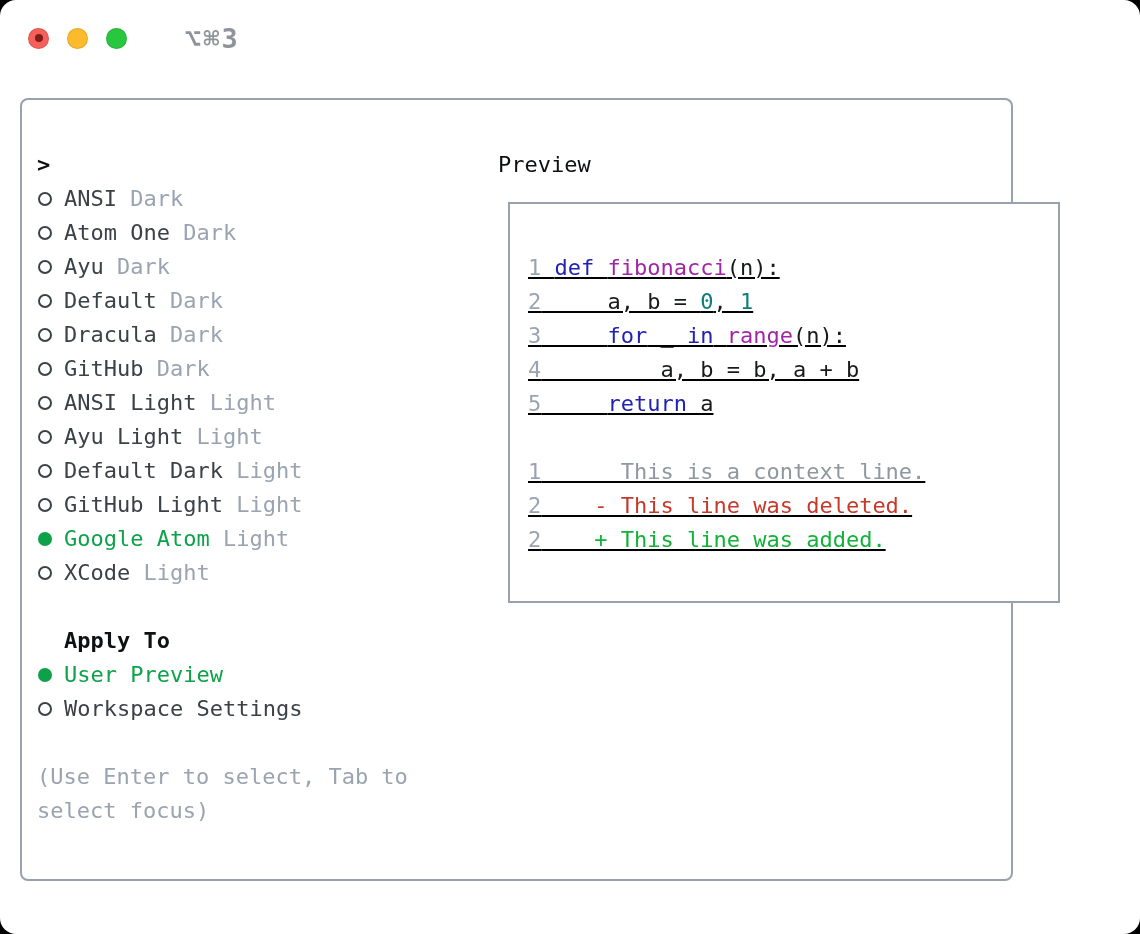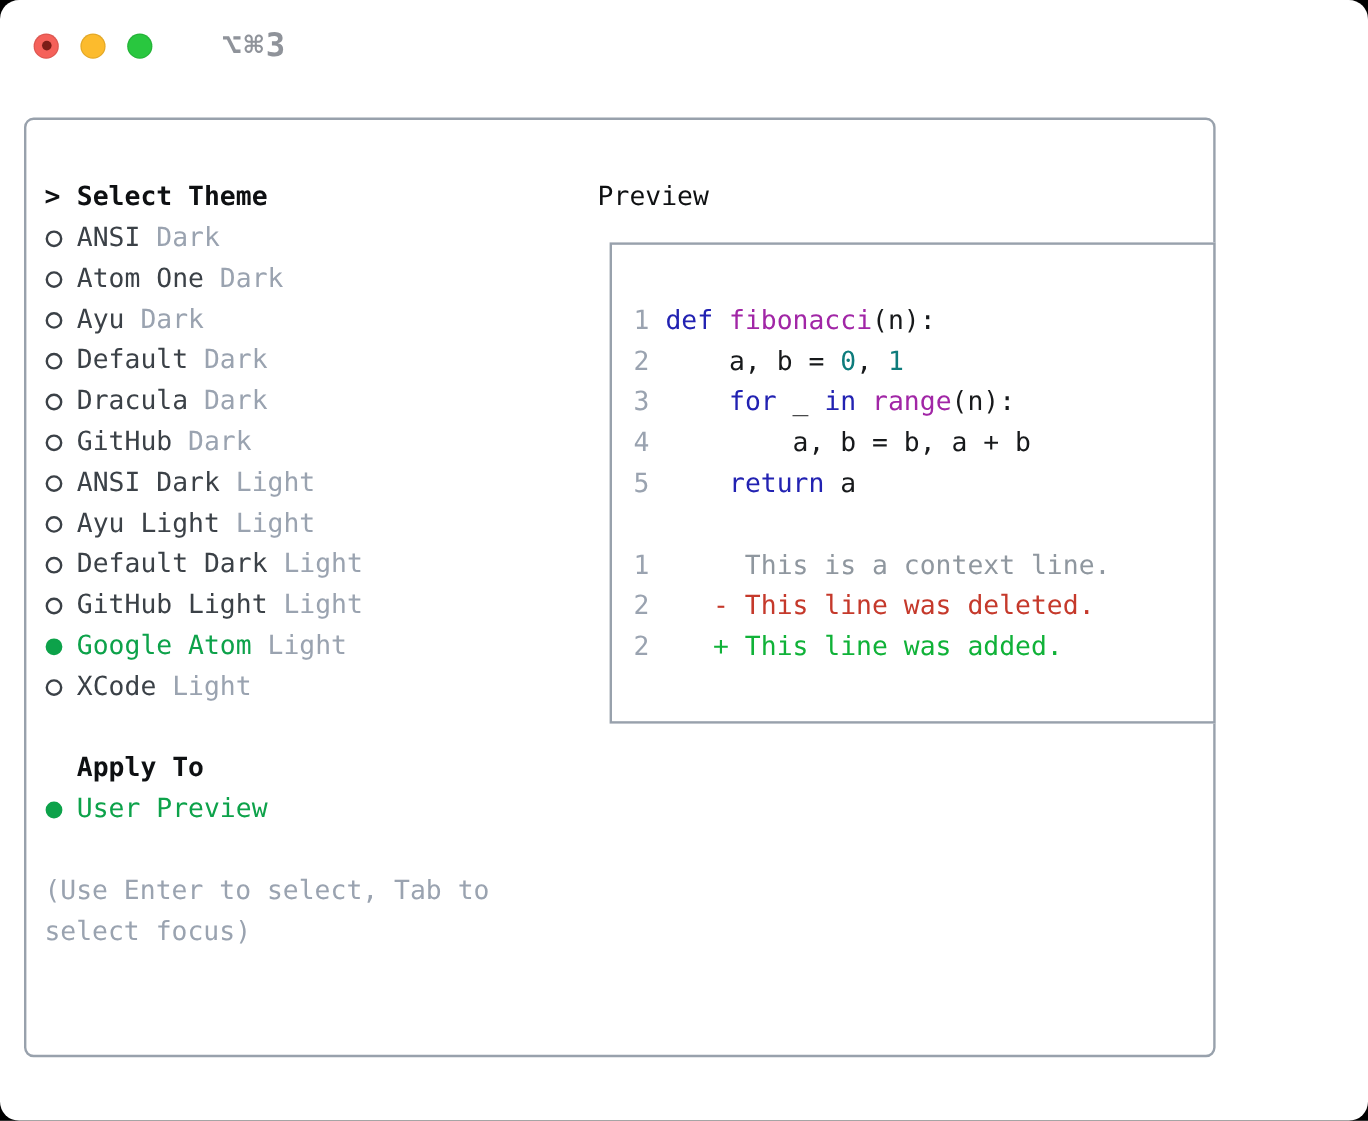--- a/index.html
+++ b/index.html
@@ -37,22 +37,22 @@
   .circle{width:10px;height:10px;border-radius:50%;border:2px solid var(--text-dark);
       box-sizing:content-box;margin-left:1px;}
   .circle.filled{background:var(--accent-green);border-color:var(--accent-green);}
   .tname{color:var(--text-dark);}
   .tname.selected{color:var(--accent-green);}
   .tvariant{color:var(--text-muted);}
   .help{margin-top:34px;color:var(--text-muted);width:452px;white-space:normal;}
   
   .preview-title{position:absolute;left:476px;top:48px;height:34px;line-height:34px;
       font-size:22px;font-weight:normal;color:var(--heading);}
-  .preview-box{position:absolute;left:486px;top:102px;width:505px;height:401px;
-      border:2px solid var(--border);background:#fff;box-sizing:border-box;}
+  .preview-box{position:absolute;left:486px;top:102px;width:552px;height:401px;
+      border:2px solid var(--border);background:#fff;box-sizing:border-box;text-decoration:underline;}
   pre.code{margin:0;padding:47px 0 0 18px;font-family:inherit;font-size:22px;line-height:34px;}
   .code-line{height:34px;white-space:pre;}
   .tok-num{color:var(--line-number);}
   .tok-kw{color:var(--code-keyword);}
   .tok-fn{color:var(--code-function);}
   .tok-lit{color:var(--code-literal);}
   .tok-pln{color:var(--code-plain);}
   .tok-ctx{color:var(--diff-context);}
   .tok-del{color:var(--diff-deleted);}
   .tok-add{color:var(--diff-added);text-align:center;}
@@ -68,46 +68,47 @@
     </span>
     <span class="tl yellow"></span>
     <span class="tl green"></span>
     <span class="wtitle">⌥⌘3</span>
   </div>
 
   <div class="panel">
 
     <div class="left">
       <div class="row">
-        <span class="marker prompt">&gt;</span><span class="hdr">Select Theme</span>
+        <span class="marker prompt">&gt;</span>
       </div>
 
       <div id="theme-list">
           <div class="row"><span class="marker"><span class="circle"></span></span><span class="tname">ANSI</span><span class="tvariant"> Dark</span></div>
           <div class="row"><span class="marker"><span class="circle"></span></span><span class="tname">Atom One</span><span class="tvariant"> Dark</span></div>
           <div class="row"><span class="marker"><span class="circle"></span></span><span class="tname">Ayu</span><span class="tvariant"> Dark</span></div>
           <div class="row"><span class="marker"><span class="circle"></span></span><span class="tname">Default</span><span class="tvariant"> Dark</span></div>
           <div class="row"><span class="marker"><span class="circle"></span></span><span class="tname">Dracula</span><span class="tvariant"> Dark</span></div>
           <div class="row"><span class="marker"><span class="circle"></span></span><span class="tname">GitHub</span><span class="tvariant"> Dark</span></div>
-          <div class="row"><span class="marker"><span class="circle"></span></span><span class="tname">ANSI Dark</span><span class="tvariant"> Light</span></div>
+          <div class="row"><span class="marker"><span class="circle"></span></span><span class="tname">ANSI Light</span><span class="tvariant"> Light</span></div>
           <div class="row"><span class="marker"><span class="circle"></span></span><span class="tname">Ayu Light</span><span class="tvariant"> Light</span></div>
           <div class="row"><span class="marker"><span class="circle"></span></span><span class="tname">Default Dark</span><span class="tvariant"> Light</span></div>
           <div class="row"><span class="marker"><span class="circle"></span></span><span class="tname">GitHub Light</span><span class="tvariant"> Light</span></div>
           <div class="row"><span class="marker"><span class="circle filled"></span></span><span class="tname selected">Google Atom</span><span class="tvariant"> Light</span></div>
           <div class="row"><span class="marker"><span class="circle"></span></span><span class="tname">XCode</span><span class="tvariant"> Light</span></div>
         </div>
 
       <div class="row blank"></div>
 
       <div class="row">
         <span class="marker"></span><span class="hdr">Apply To</span>
       </div>
 
       <div id="apply-list">
           <div class="row"><span class="marker"><span class="circle filled"></span></span><span class="tname selected">User Preview</span></div>
+          <div class="row"><span class="marker"><span class="circle"></span></span><span class="tname">Workspace Settings</span></div>
         </div>
 
       <div class="help">(Use Enter to select, Tab to select focus)</div>
     </div>
 
     <div class="preview-title">Preview</div>
 
     <div class="preview-box">
       <pre class="code" id="code"><div class="code-line"><span class="tok-num">1 </span><span class="tok-kw">def </span><span class="tok-fn">fibonacci</span><span class="tok-pln">(n):</span></div><div class="code-line"><span class="tok-num">2</span><span class="tok-pln">     a, b = </span><span class="tok-lit">0</span><span class="tok-pln">, </span><span class="tok-lit">1</span></div><div class="code-line"><span class="tok-num">3</span><span class="tok-pln">     </span><span class="tok-kw">for</span><span class="tok-pln"> _ </span><span class="tok-kw">in</span><span class="tok-pln"> </span><span class="tok-fn">range</span><span class="tok-pln">(n):</span></div><div class="code-line"><span class="tok-num">4</span><span class="tok-pln">         a, b = b, a + b</span></div><div class="code-line"><span class="tok-num">5</span><span class="tok-pln">     </span><span class="tok-kw">return</span><span class="tok-pln"> a</span></div><div class="code-line"></div><div class="code-line"><span class="tok-num">1</span><span class="tok-ctx">      This is a context line.</span></div><div class="code-line"><span class="tok-num">2</span><span class="tok-del">    - This line was deleted.</span></div><div class="code-line"><span class="tok-num">2</span><span class="tok-add">    + This line was added.</span></div></pre>
     </div>

